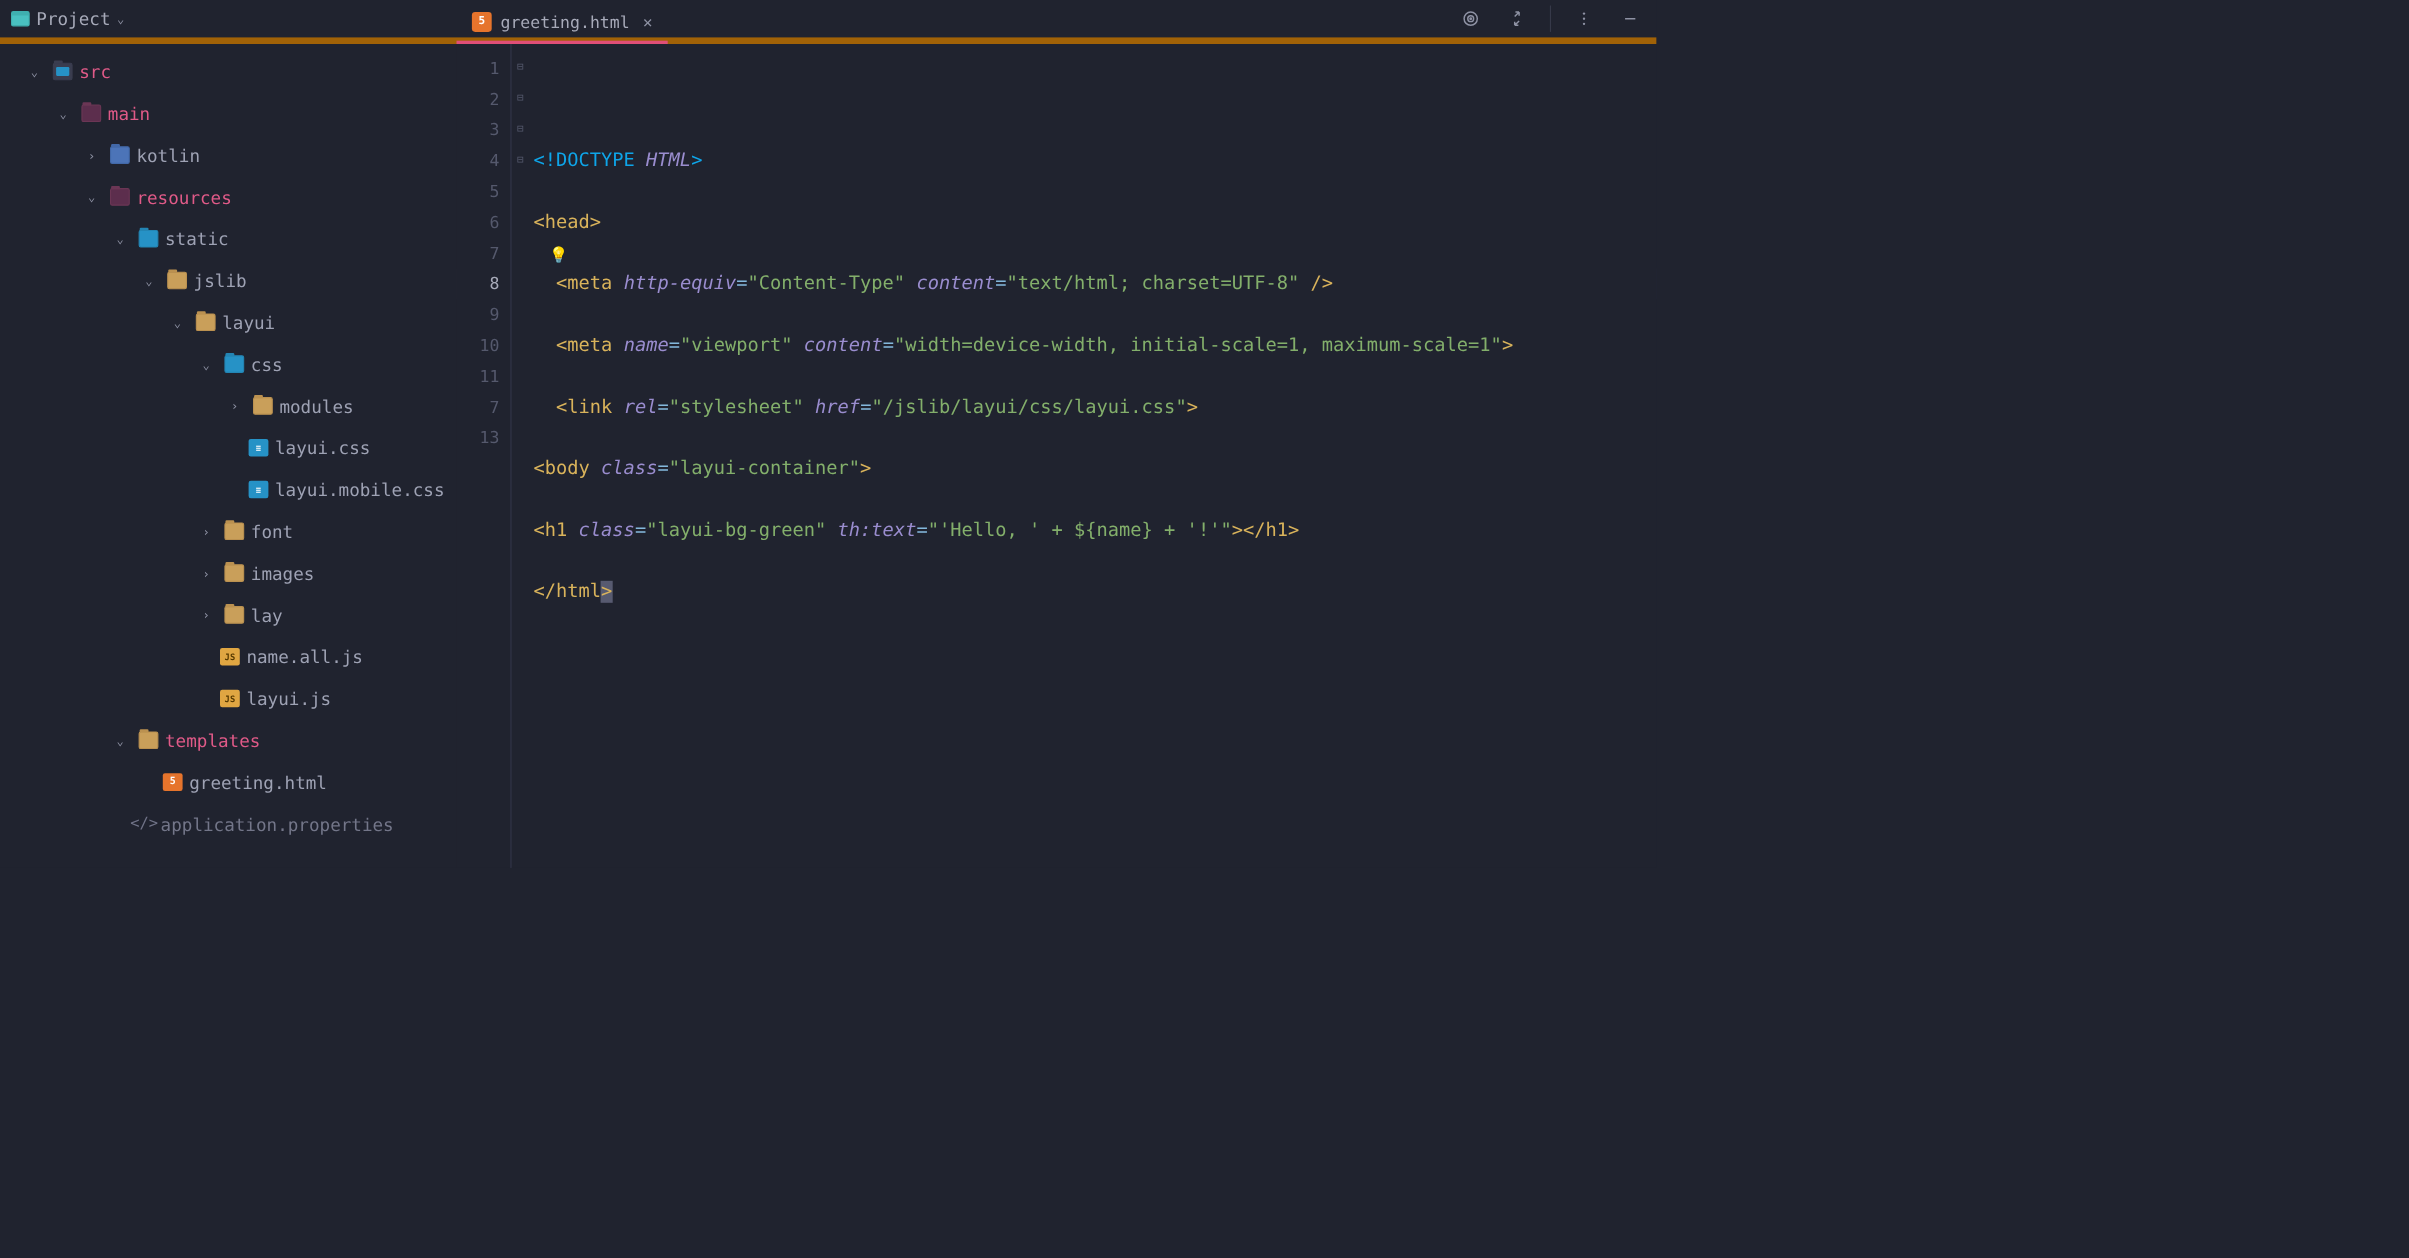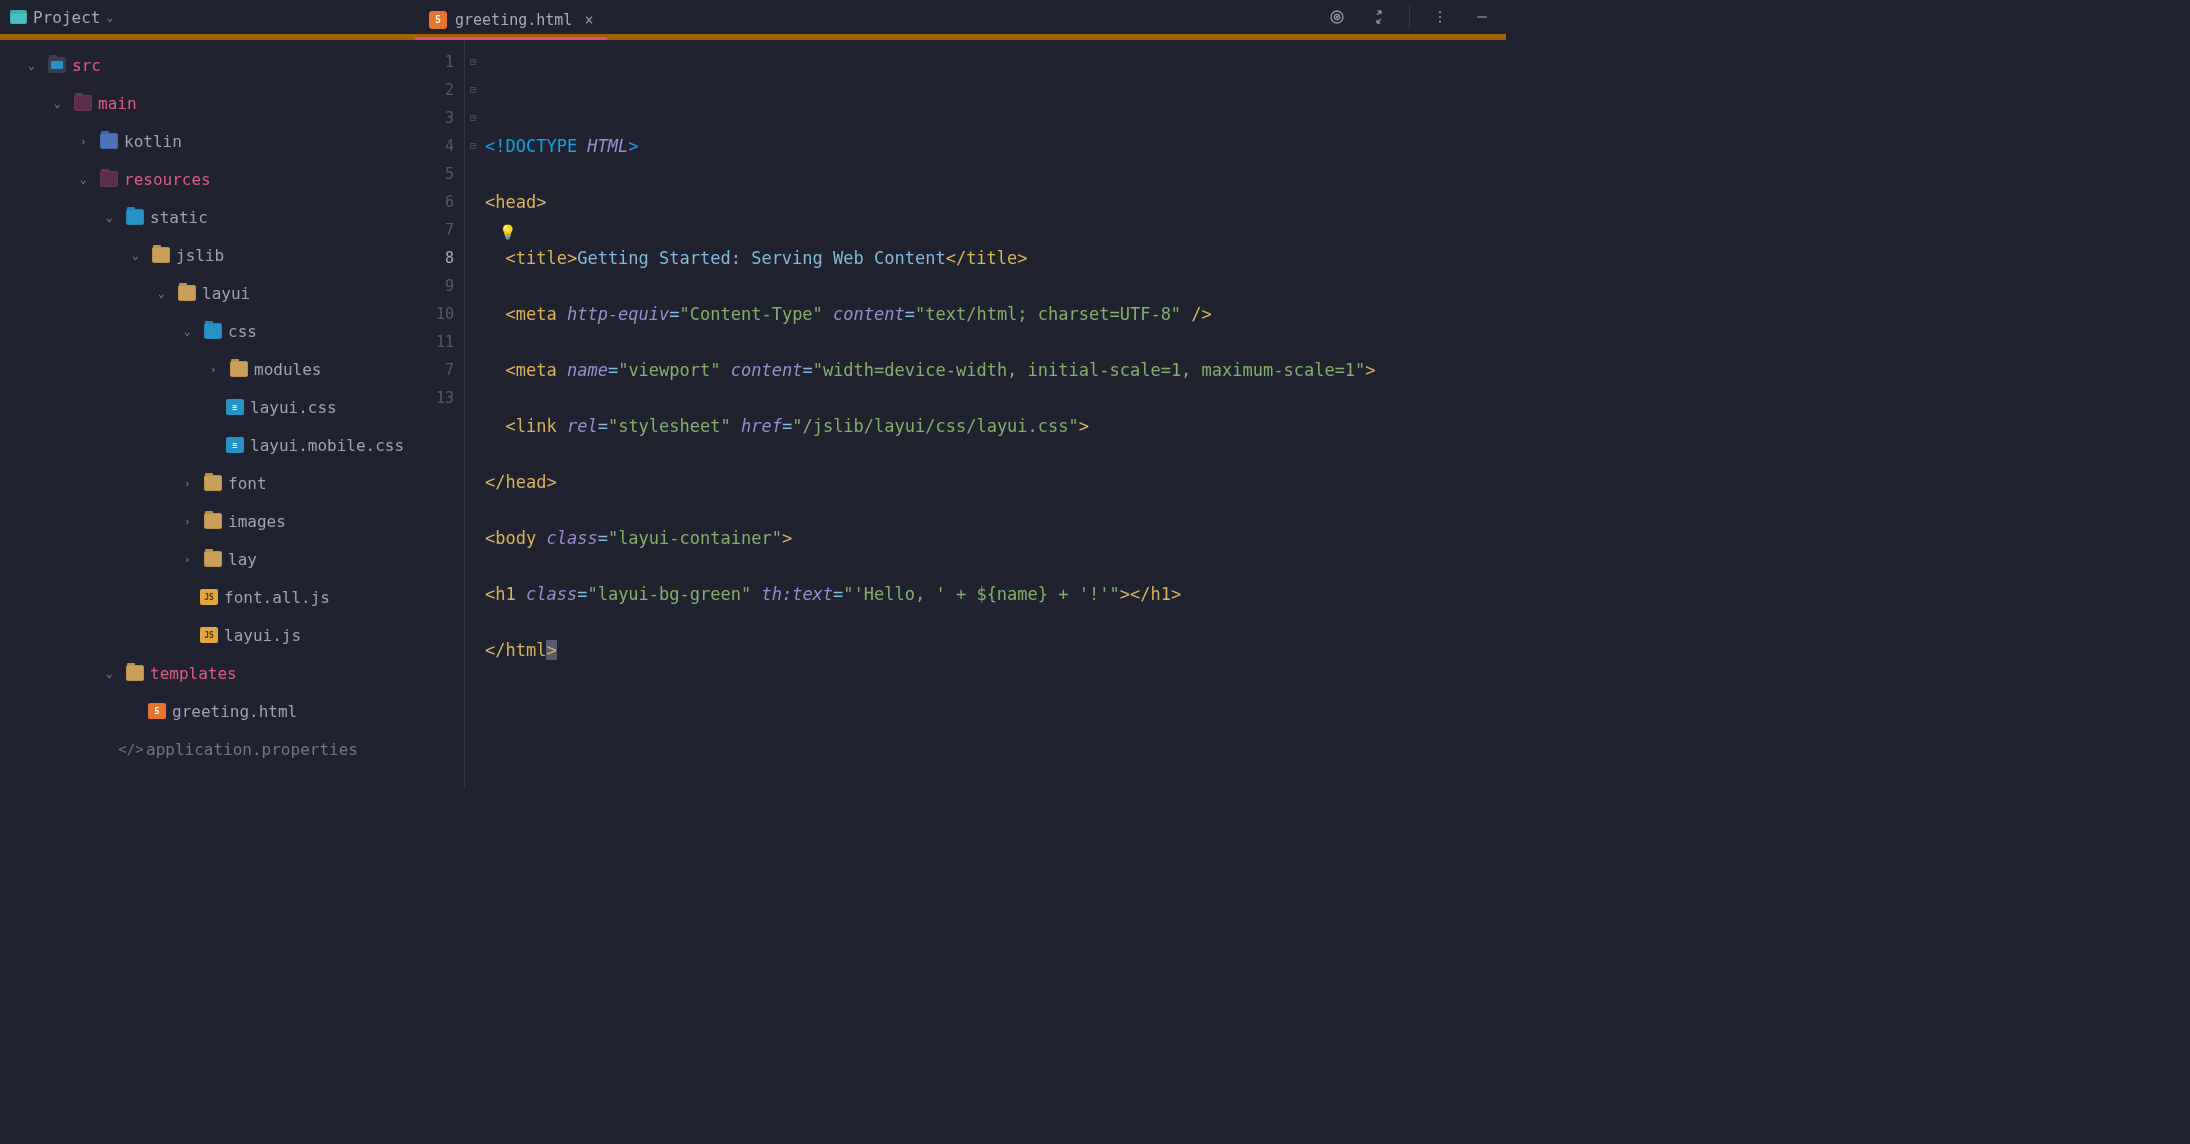--- a/index.html
+++ b/index.html
@@ -243,21 +243,21 @@
         <span class="ic folder-tan"></span>
         <span class="lbl-norm">images</span>
       </div>
     <div class="tree-row" style="--ind:184px">
         <span class="arrow">›</span>
         <span class="ic folder-tan"></span>
         <span class="lbl-norm">lay</span>
       </div>
     <div class="tree-row" style="--ind:200px">
         <span class="ic file-js">JS</span>
-        <span class="lbl-norm">font.all.js</span>
+        <span class="lbl-norm">name.all.js</span>
       </div>
     <div class="tree-row" style="--ind:200px">
         <span class="ic file-js">JS</span>
         <span class="lbl-norm">layui.js</span>
       </div>
     <div class="tree-row" style="--ind:106px">
         <span class="arrow">⌄</span>
         <span class="ic folder-tan"></span>
         <span class="lbl-pink">templates</span>
       </div>
@@ -300,23 +300,21 @@
         <div></div>
         <div></div>
         <div>⊟</div>
         <div>⊟</div>
     </div>
     <div class="code">
       <div class="hl"></div>
       <span class="bulb">💡</span>
 <div><span class="c-doc">&lt;!DOCTYPE </span><span class="c-doc-i">HTML</span><span class="c-doc">&gt;</span></div>
 <div><span class="c-br">&lt;</span><span class="c-tag">head</span><span class="c-br">&gt;</span></div>
-<div>  <span class="c-br">&lt;</span><span class="c-tag">title</span><span class="c-br">&gt;</span><span class="c-txt">Getting Started: Serving Web Content</span><span class="c-br">&lt;/</span><span class="c-tag">title</span><span class="c-br">&gt;</span></div>
 <div>  <span class="c-br">&lt;</span><span class="c-tag">meta</span> <span class="c-attr">http-equiv</span><span class="c-txt">=</span><span class="c-str">"Content-Type"</span> <span class="c-attr">content</span><span class="c-txt">=</span><span class="c-str">"text/html; charset=UTF-8"</span><span class="c-br"> /&gt;</span></div>
 <div>  <span class="c-br">&lt;</span><span class="c-tag">meta</span> <span class="c-attr">name</span><span class="c-txt">=</span><span class="c-str">"viewport"</span> <span class="c-attr">content</span><span class="c-txt">=</span><span class="c-str">"width=device-width, initial-scale=1, maximum-scale=1"</span><span class="c-br">&gt;</span></div>
 <div>  <span class="c-br">&lt;</span><span class="c-tag">link</span> <span class="c-attr">rel</span><span class="c-txt">=</span><span class="c-str">"stylesheet"</span> <span class="c-attr">href</span><span class="c-txt">=</span><span class="c-str">"/jslib/layui/css/layui.css"</span><span class="c-br">&gt;</span></div>
-<div><span class="c-br">&lt;/</span><span class="c-tag">head</span><span class="c-br">&gt;</span></div>
 <div><span class="c-br">&lt;</span><span class="c-tag">body</span> <span class="c-attr">class</span><span class="c-txt">=</span><span class="c-str">"layui-container"</span><span class="c-br">&gt;</span></div>
 <div><span class="c-br">&lt;</span><span class="c-tag">h1</span> <span class="c-attr">class</span><span class="c-txt">=</span><span class="c-str">"layui-bg-green"</span> <span class="c-attr">th:text</span><span class="c-txt">=</span><span class="c-str">"'Hello, ' + ${name} + '!'"</span><span class="c-br">&gt;</span><span class="c-br">&lt;/</span><span class="c-tag">h1</span><span class="c-br">&gt;</span></div>
 <div><span class="c-br">&lt;/</span><span class="c-tag">html</span><span class="c-br caret-sel">&gt;</span></div>
     </div>
   </div>
 </div>
 
 </body></html>

